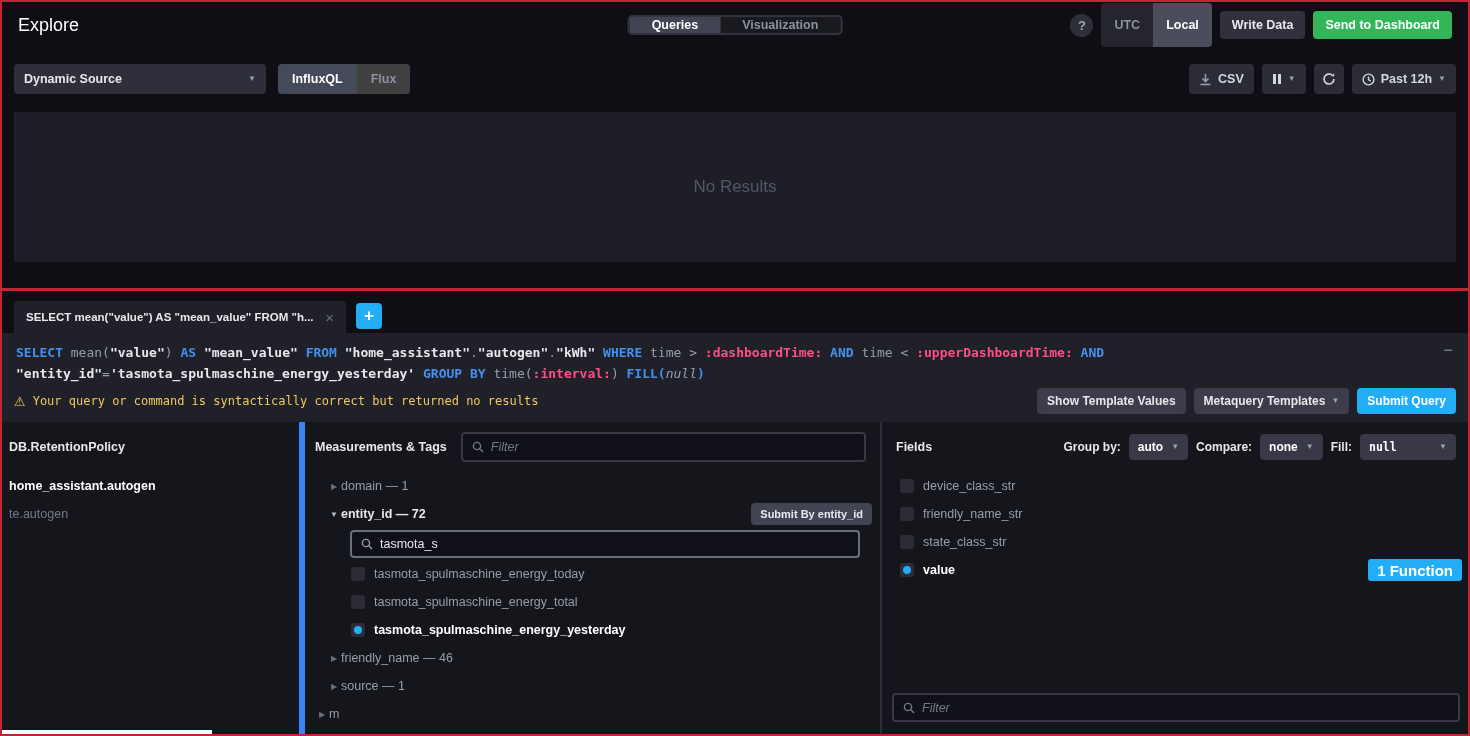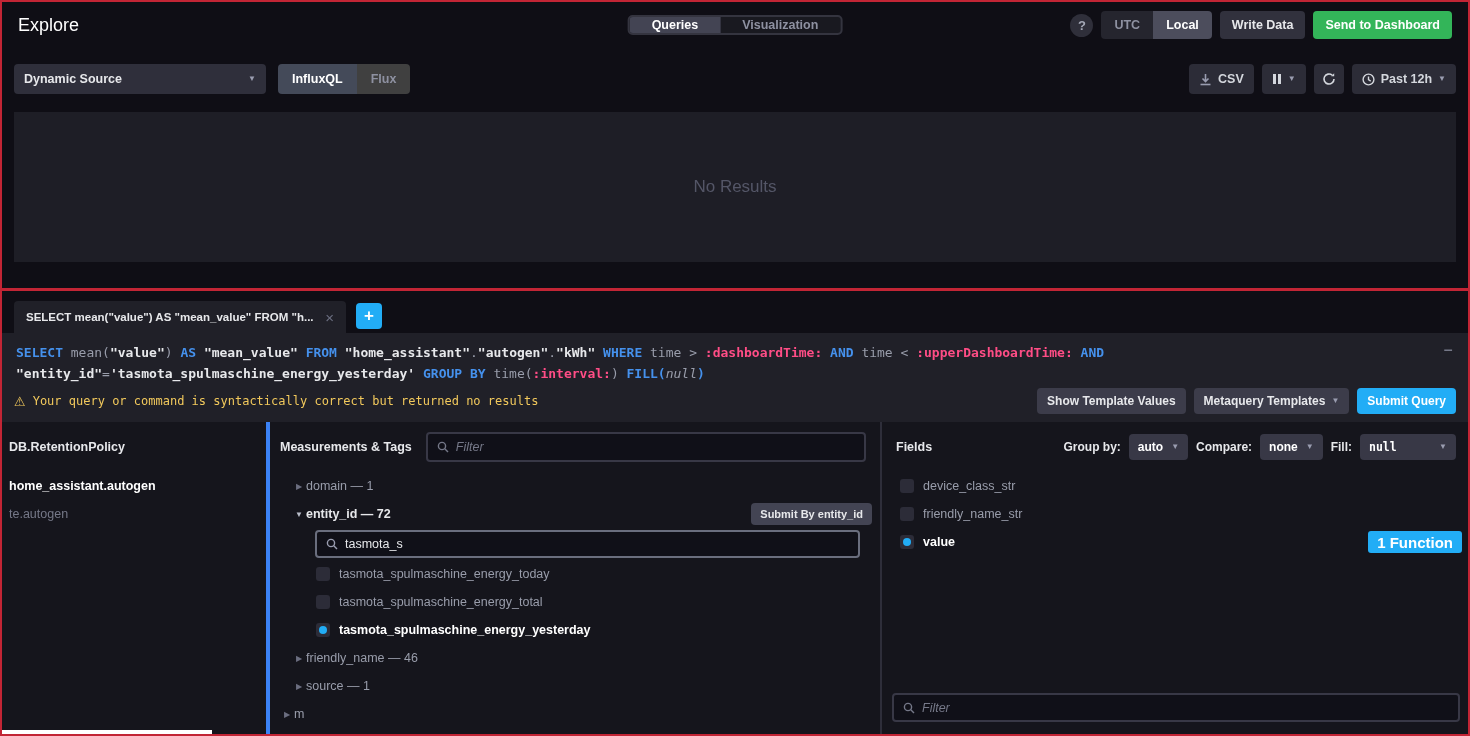--- a/index.html
+++ b/index.html
@@ -20,21 +20,21 @@
   .top-nav{height:46px;flex:none;display:flex;align-items:center;padding:0 16px;position:relative;}
   .nav-title{color:#fff;font-size:18px;}
   .mode-toggle{position:absolute;left:50%;top:50%;transform:translate(-50%,-50%);
     display:flex;border:2px solid #34343f;border-radius:5px;overflow:hidden;background:#191920;}
   .mode-btn{height:16px;padding:0 22px;font-size:12.5px;font-weight:bold;color:#8e91a1;}
   .mode-btn.active{background:#434453;color:#fff;}
   .nav-right{margin-left:auto;display:flex;align-items:center;gap:8px;}
   .help-circle{width:23px;height:23px;border-radius:50%;background:#2f2f3a;color:#a4a8b6;
     font-size:13px;font-weight:bold;display:flex;align-items:center;justify-content:center;}
   .tz-toggle{display:flex;border-radius:4px;overflow:hidden;}
-  .tz-btn{height:28px;padding:0 13px;font-size:12.5px;font-weight:bold;background:#25252e;color:#8e91a1;}
+  .tz-btn{height:44px;padding:0 13px;font-size:12.5px;font-weight:bold;background:#25252e;color:#8e91a1;}
   .tz-btn.active{background:#4c4d5c;color:#fff;}
   .btn-dark{height:28px;padding:0 12px;border-radius:4px;background:#31313d;color:var(--txt);
     font-size:12.5px;font-weight:bold;}
   .btn-green{height:28px;padding:0 12px;border-radius:4px;background:var(--green);color:#fff;
     font-size:12.5px;font-weight:bold;}
 
   
   .toolbar{flex:none;display:flex;align-items:center;gap:8px;padding:16px 12px 10px;}
   .source-dropdown{width:252px;height:30px;border-radius:4px;background:#2f2f3b;display:flex;
     align-items:center;justify-content:space-between;padding:0 10px;color:var(--txt);
@@ -85,21 +85,21 @@
   .warning-glyph{font-family:"DejaVu Sans",sans-serif;font-size:13px;}
   .status-right{margin-left:auto;display:flex;align-items:center;gap:8px;}
   .status-btn{height:26px;padding:0 10px;border-radius:4px;background:#3c3c4a;color:var(--txt);
     font-size:12px;font-weight:bold;display:flex;align-items:center;gap:6px;}
   .submit-btn{height:26px;padding:0 10px;border-radius:4px;background:var(--blue);color:#fff;
     font-size:12px;font-weight:bold;}
 
   
   .builder{flex:1;display:flex;background:var(--builder);min-height:0;}
   .col{display:flex;flex-direction:column;min-width:0;position:relative;}
-  .col-db{width:268px;flex:none;border-right:4px solid #3b82f6;}
+  .col-db{width:303px;flex:none;border-right:6px solid #3b82f6;}
   .col-meas{flex:1;}
   .col-fields{width:588px;flex:none;border-left:2px solid #2e2e3a;}
   .col-header{height:50px;flex:none;display:flex;align-items:center;padding:0 10px;}
   .col-title{font-size:12.5px;font-weight:bold;color:var(--txt);white-space:nowrap;}
   .col-body{flex:1;overflow:hidden;position:relative;}
 
   .db-item{height:28px;display:flex;align-items:center;padding:0 7px;font-size:12.5px;color:var(--dimmer);}
   .db-item.active{color:#fff;font-weight:bold;}
   .h-scrollbar{position:absolute;left:0;bottom:0;width:210px;height:4px;background:#fff;z-index:3;}
 
@@ -333,20 +333,24 @@
       </div>
       <div class="col-body">
         <div class="check-row">
           <span class="cb"></span>
           <span>device_class_str</span>
         </div>
         <div class="check-row">
           <span class="cb"></span>
           <span>friendly_name_str</span>
         </div>
+        <div class="check-row">
+          <span class="cb"></span>
+          <span>state_class_str</span>
+        </div>
         <div class="check-row checked">
           <span class="cb checked"></span>
           <span>value</span>
           <span class="fn-badge">1 Function</span>
         </div>
       </div>
       <div class="fields-filter">
         <div class="search-box">
           <svg class="icon-svg" width="12" height="12" viewBox="0 0 12 12">
               <circle cx="5" cy="5" r="3.6" stroke="#757888" stroke-width="1.4" fill="none"></circle>

